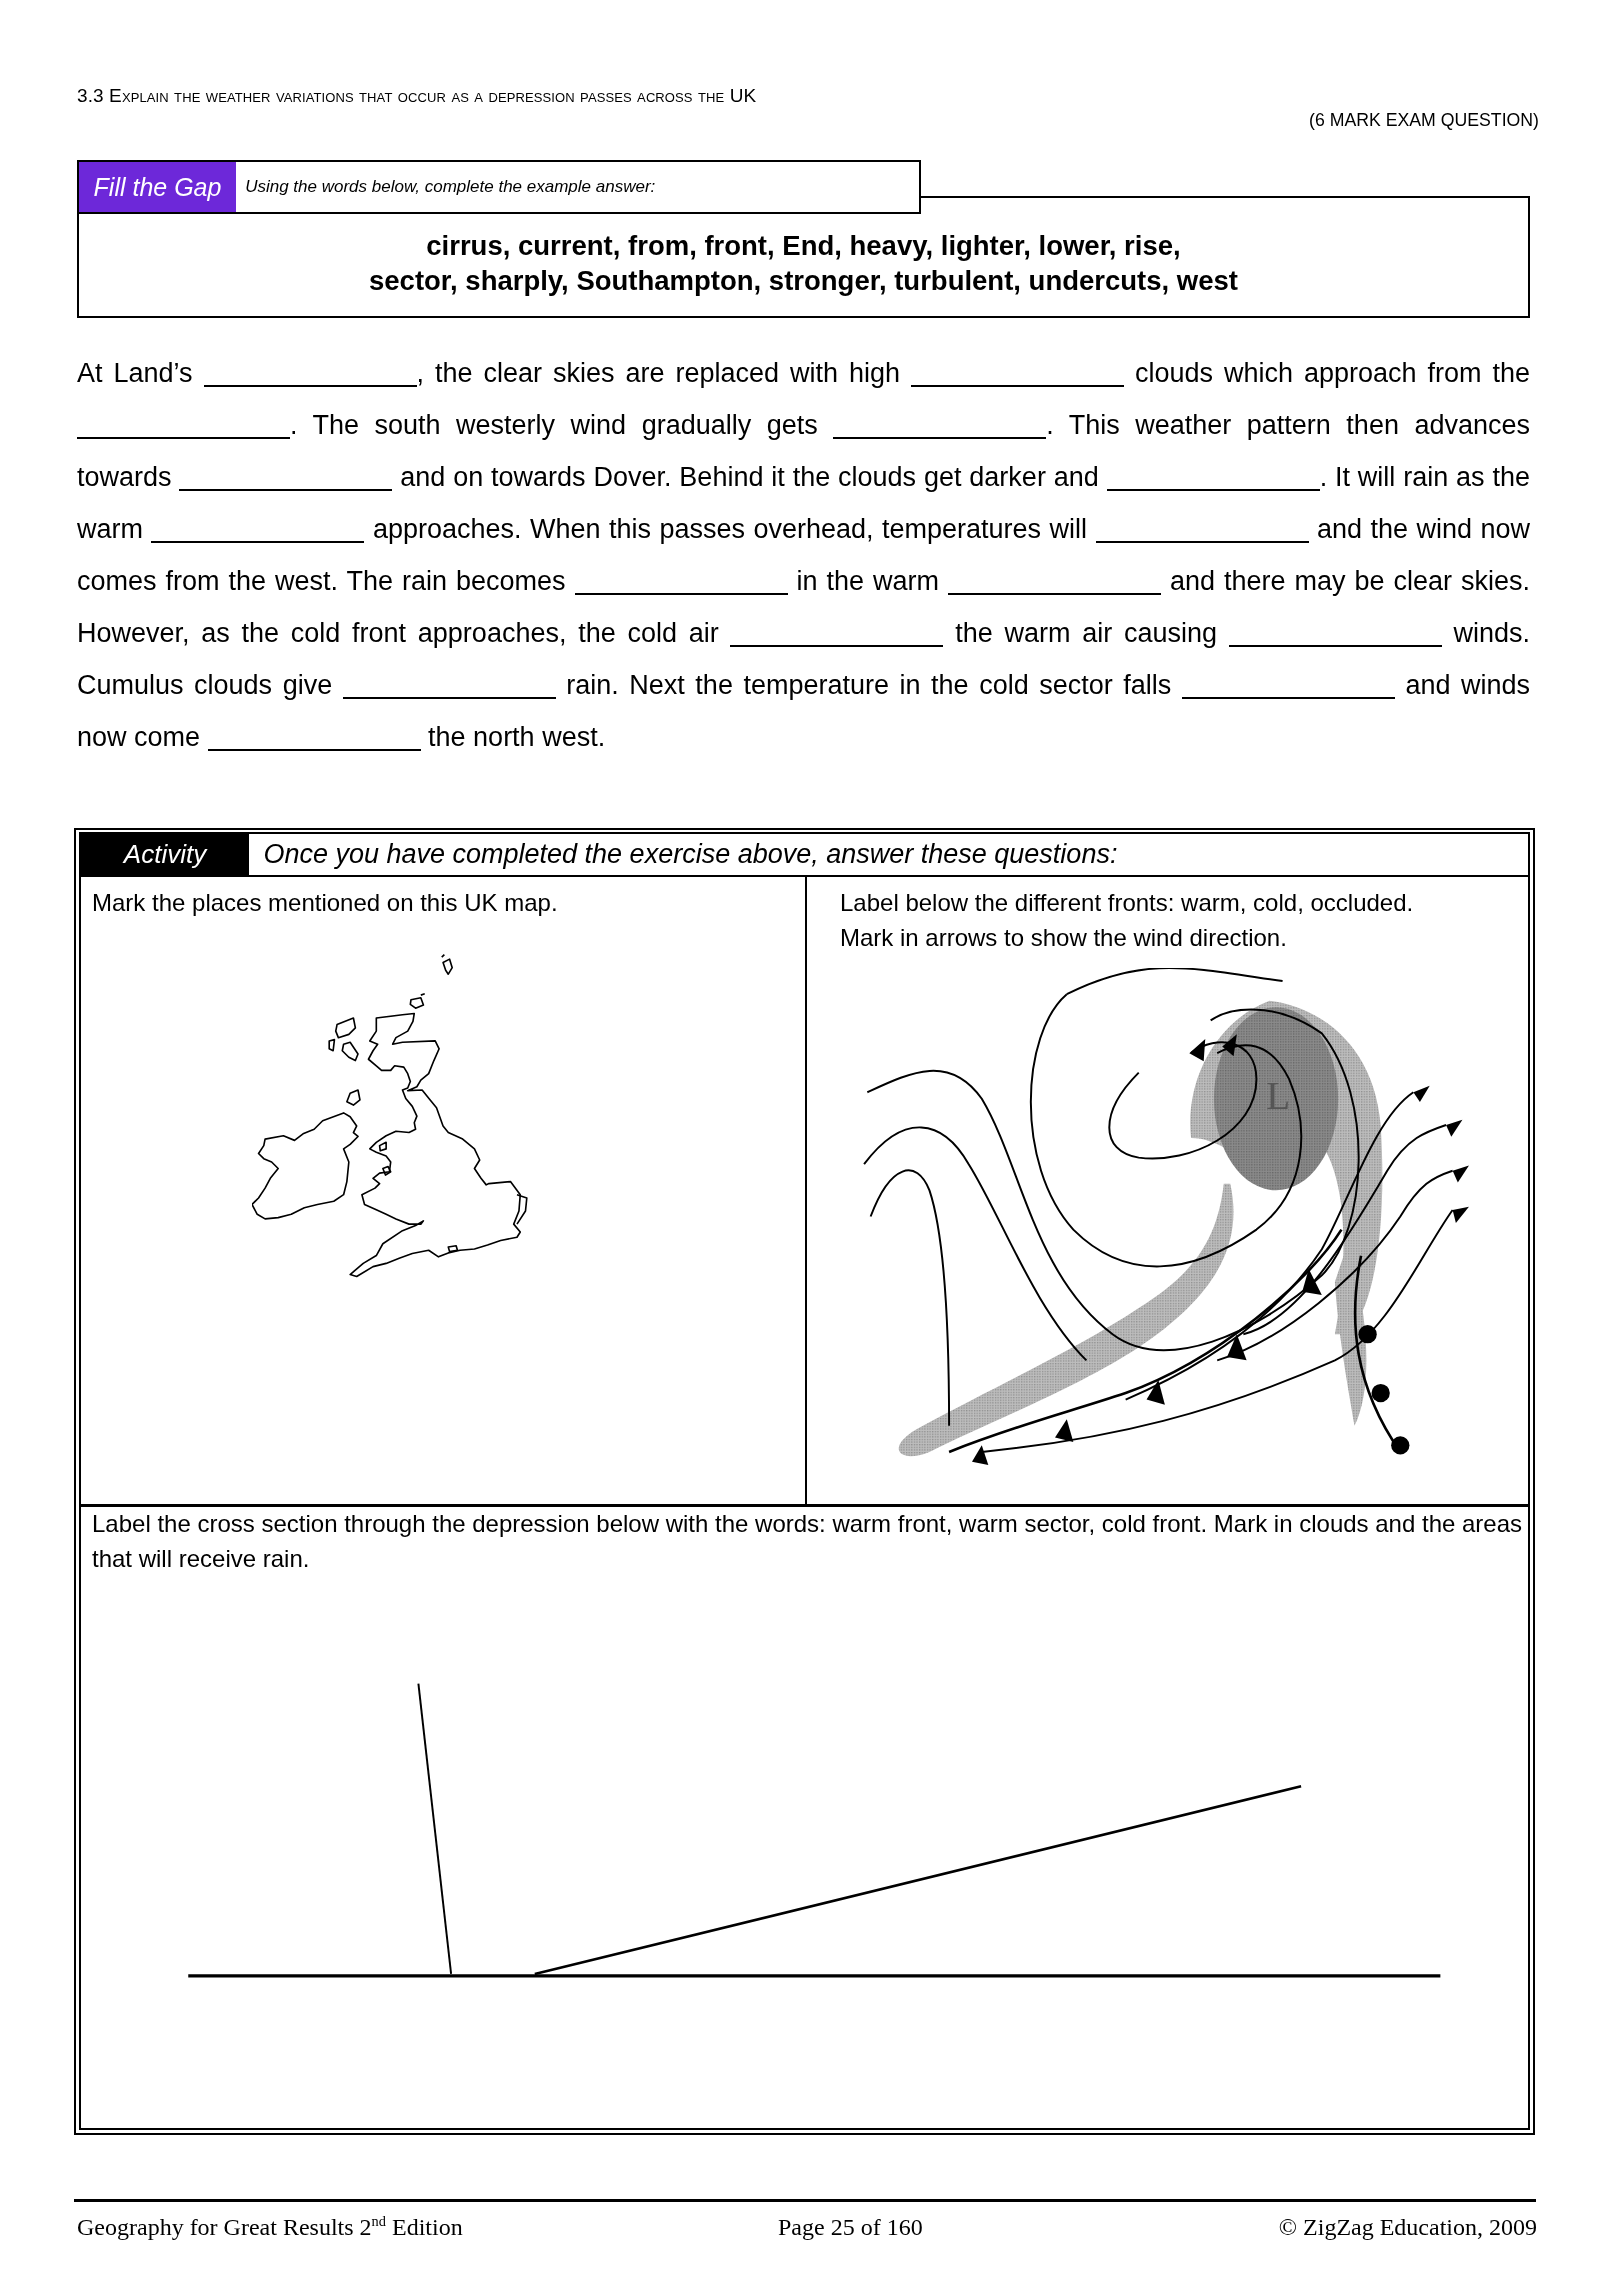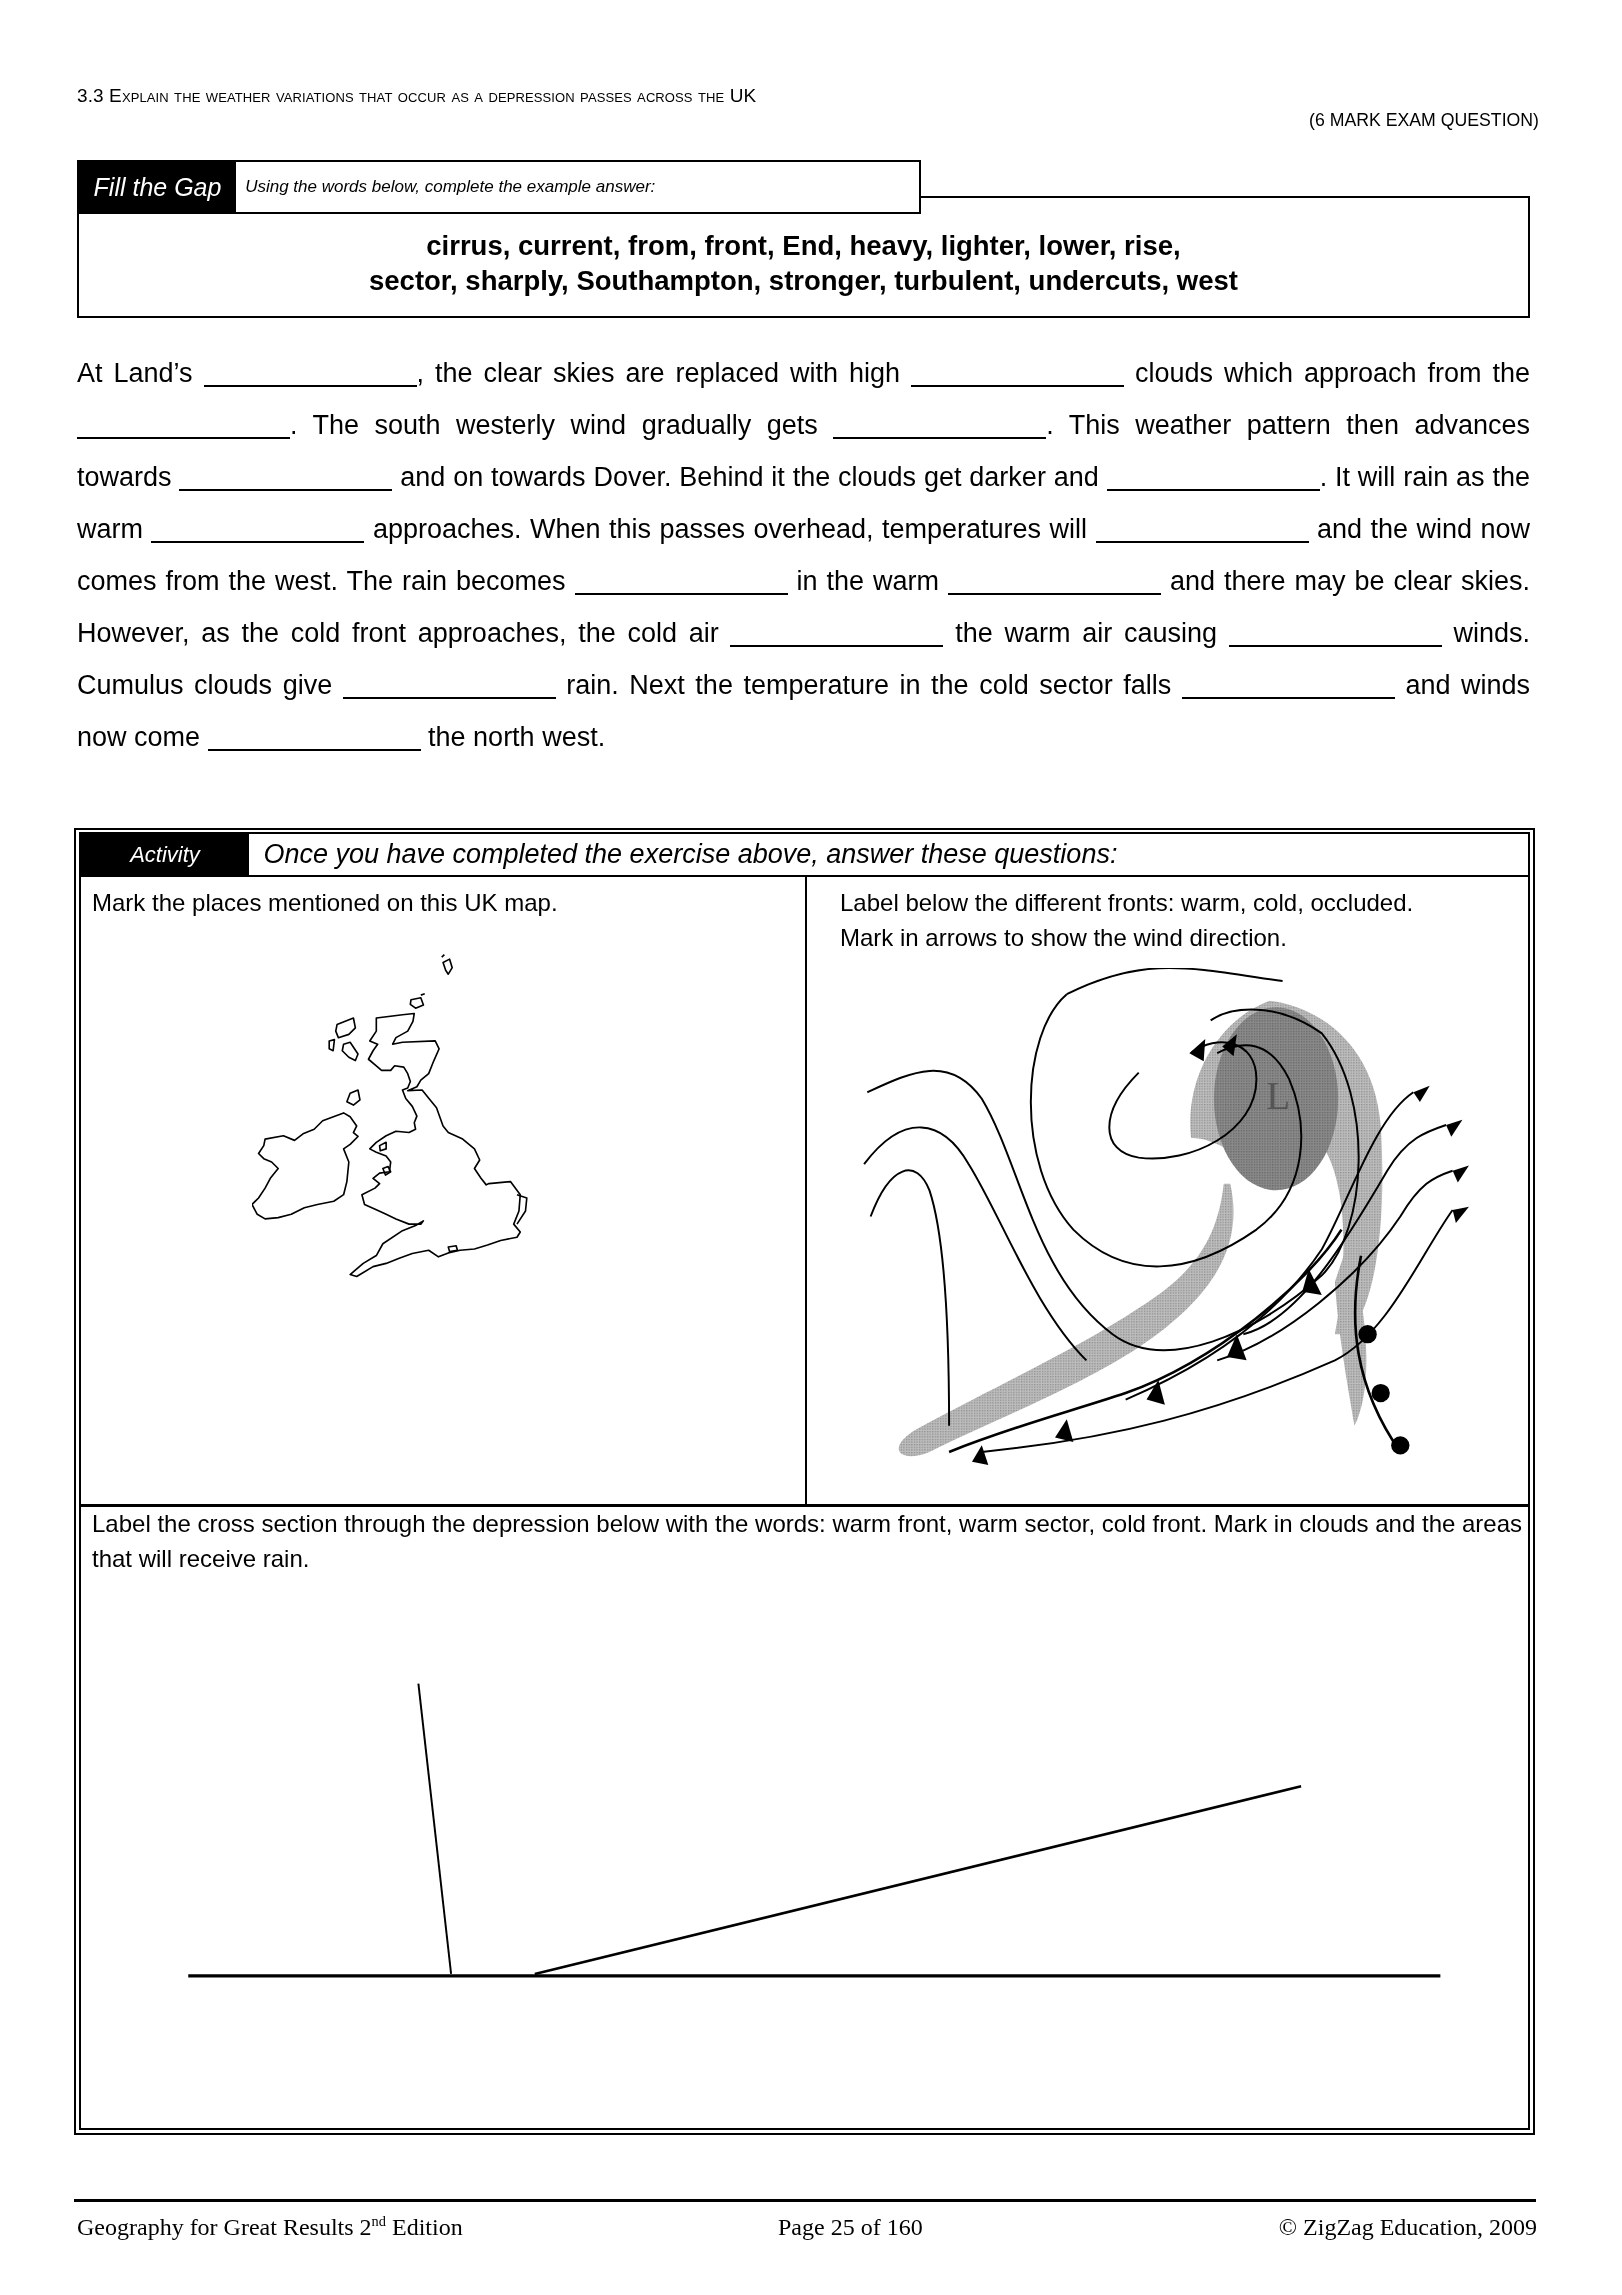--- a/index.html
+++ b/index.html
@@ -5,34 +5,34 @@
   * { box-sizing: border-box; margin: 0; padding: 0; }
   html, body { width: 1623px; height: 2295px; background: #ffffff; }
   body { position: relative; font-family: "Liberation Sans", "DejaVu Sans", sans-serif; color: #000; overflow: hidden; }
 
   .title { position: absolute; left: 77px; top: 73px; font-size: 19px; font-weight: normal; letter-spacing: 0.1px; font-variant: small-caps; margin-top: 12px; }
   .title .num { font-variant: normal; }
   .subtitle { position: absolute; right: 84px; top: 110px; font-size: 19px; font-variant: small-caps; text-transform: uppercase; font-size: 17.7px; }
 
   
   .ftg-tab { position: absolute; left: 77px; top: 160px; width: 844px; height: 54px; border: 2.6px solid #000; display: flex; background: #fff; z-index: 2; }
-  .ftg-tab .label { background: #000000; color: #fff; width: 157px; height: 100%; display: flex; align-items: center; justify-content: center; font-style: italic; font-size: 25px; }
+  .ftg-tab .label { background: #6d28d9; color: #fff; width: 157px; height: 100%; display: flex; align-items: center; justify-content: center; font-style: italic; font-size: 25px; }
   .ftg-tab .instr { display: flex; align-items: center; padding-left: 9.2px; font-style: italic; font-size: 17px; }
   .ftg-box { position: absolute; left: 77px; top: 196px; width: 1453px; height: 122px; border: 2.6px solid #000; }
   .ftg-words { position: absolute; left: 77px; top: 228px; width: 1453px; text-align: center; font-weight: bold; font-size: 27.5px; line-height: 35px; }
 
   
   .para { position: absolute; left: 77px; top: 347px; width: 1453px; font-size: 27px; line-height: 52px; text-align: justify; text-align-last: left; }
   .blank { display: inline-block; width: 213px; border-bottom: 2.6px solid #000; height: 1em; vertical-align: -0.2em; }
 
   
   .act-outer { position: absolute; left: 74px; top: 828px; width: 1461px; height: 1307px; border: 2.6px solid #000; }
   .act-inner { position: absolute; left: 79px; top: 832px; width: 1451px; height: 1298px; border: 2px solid #000; }
   .act-header { position: absolute; left: 81px; top: 834px; width: 1447px; height: 43px; display: flex; border-bottom: 2.6px solid #000; }
-  .act-header .label { background: #000; color: #fff; width: 168px; display: flex; align-items: center; justify-content: center; font-style: italic; font-size: 22px; }
+  .act-header .label { background: #000; color: #fff; width: 168px; display: flex; align-items: center; justify-content: center; font-style: italic; font-size: 26px; }
   .act-header .instr { display: flex; align-items: center; padding-left: 14.4px; font-style: italic; font-size: 27px; }
 
   .cell-divider-v { position: absolute; left: 805px; top: 877px; width: 2px; height: 629px; background: #000; }
   .cell-divider-h { position: absolute; left: 81px; top: 1504px; width: 1447px; height: 3.3px; background: #000; }
 
   .cell-text { position: absolute; font-size: 24px; line-height: 35px; }
   .cell-left { left: 92px; top: 885px; }
   .cell-right { left: 840px; top: 885px; width: 700px; }
   .cell-bottom { left: 92px; top: 1506px; width: 1433px; }
 

